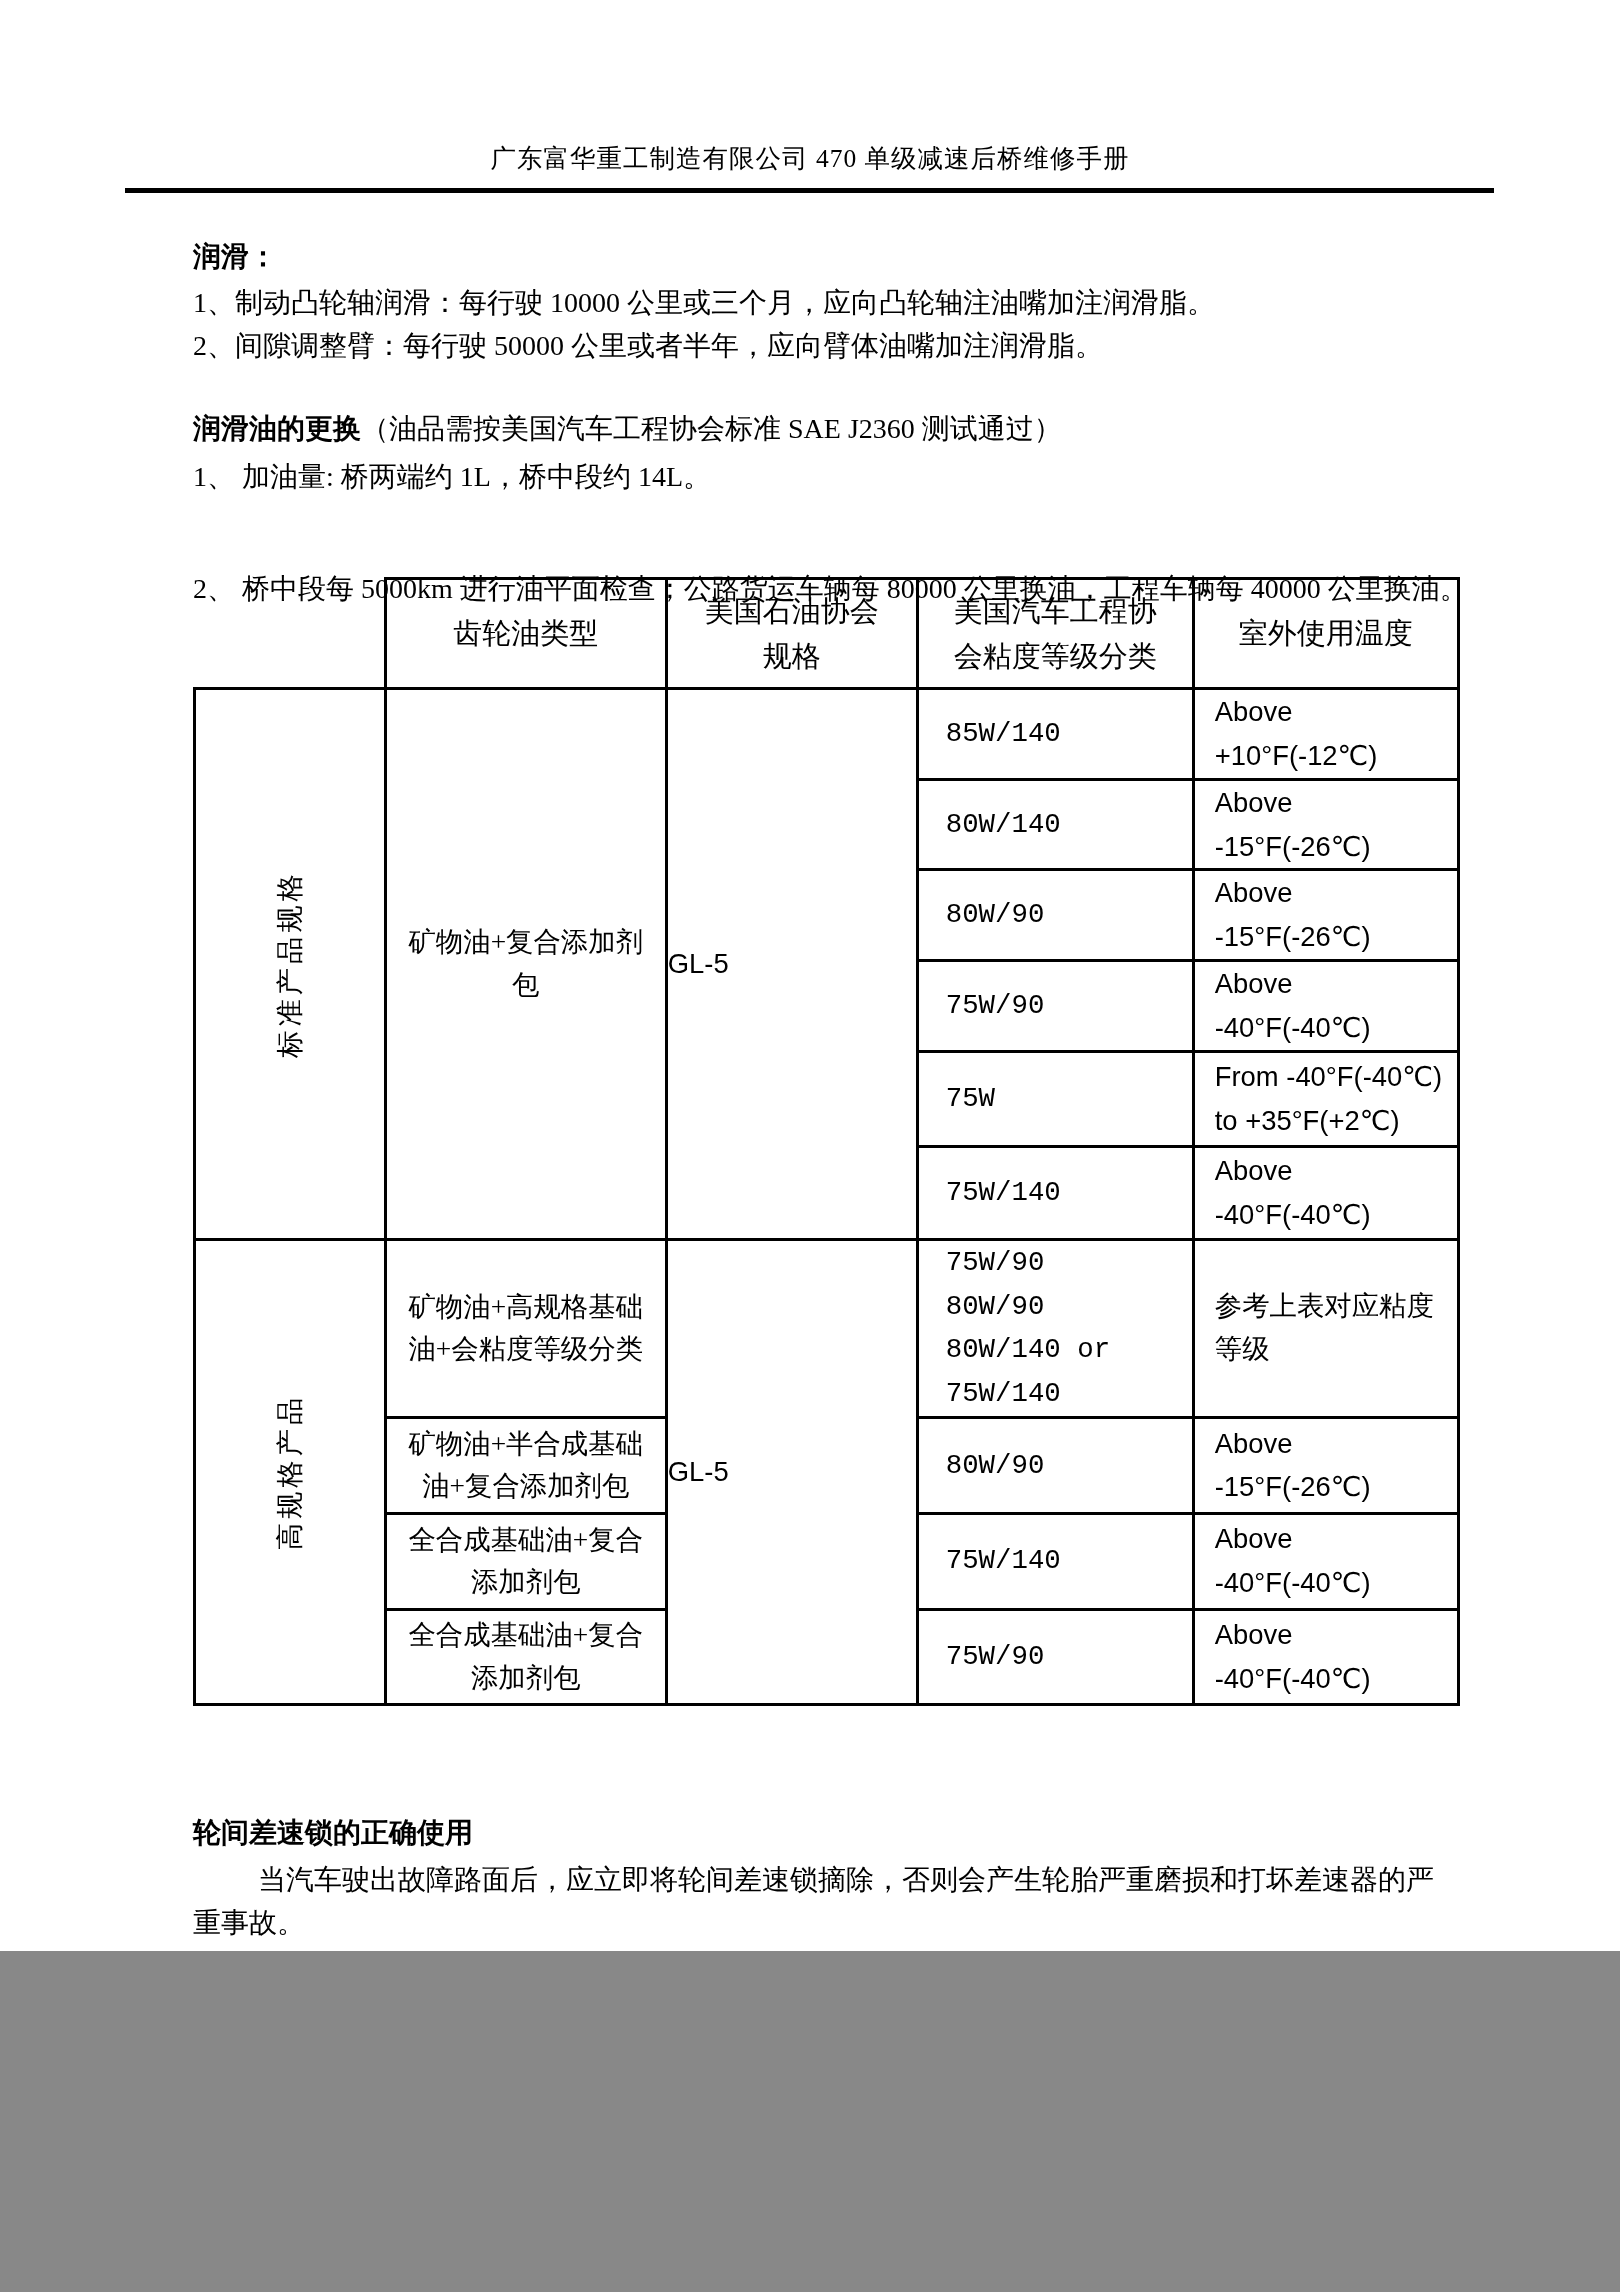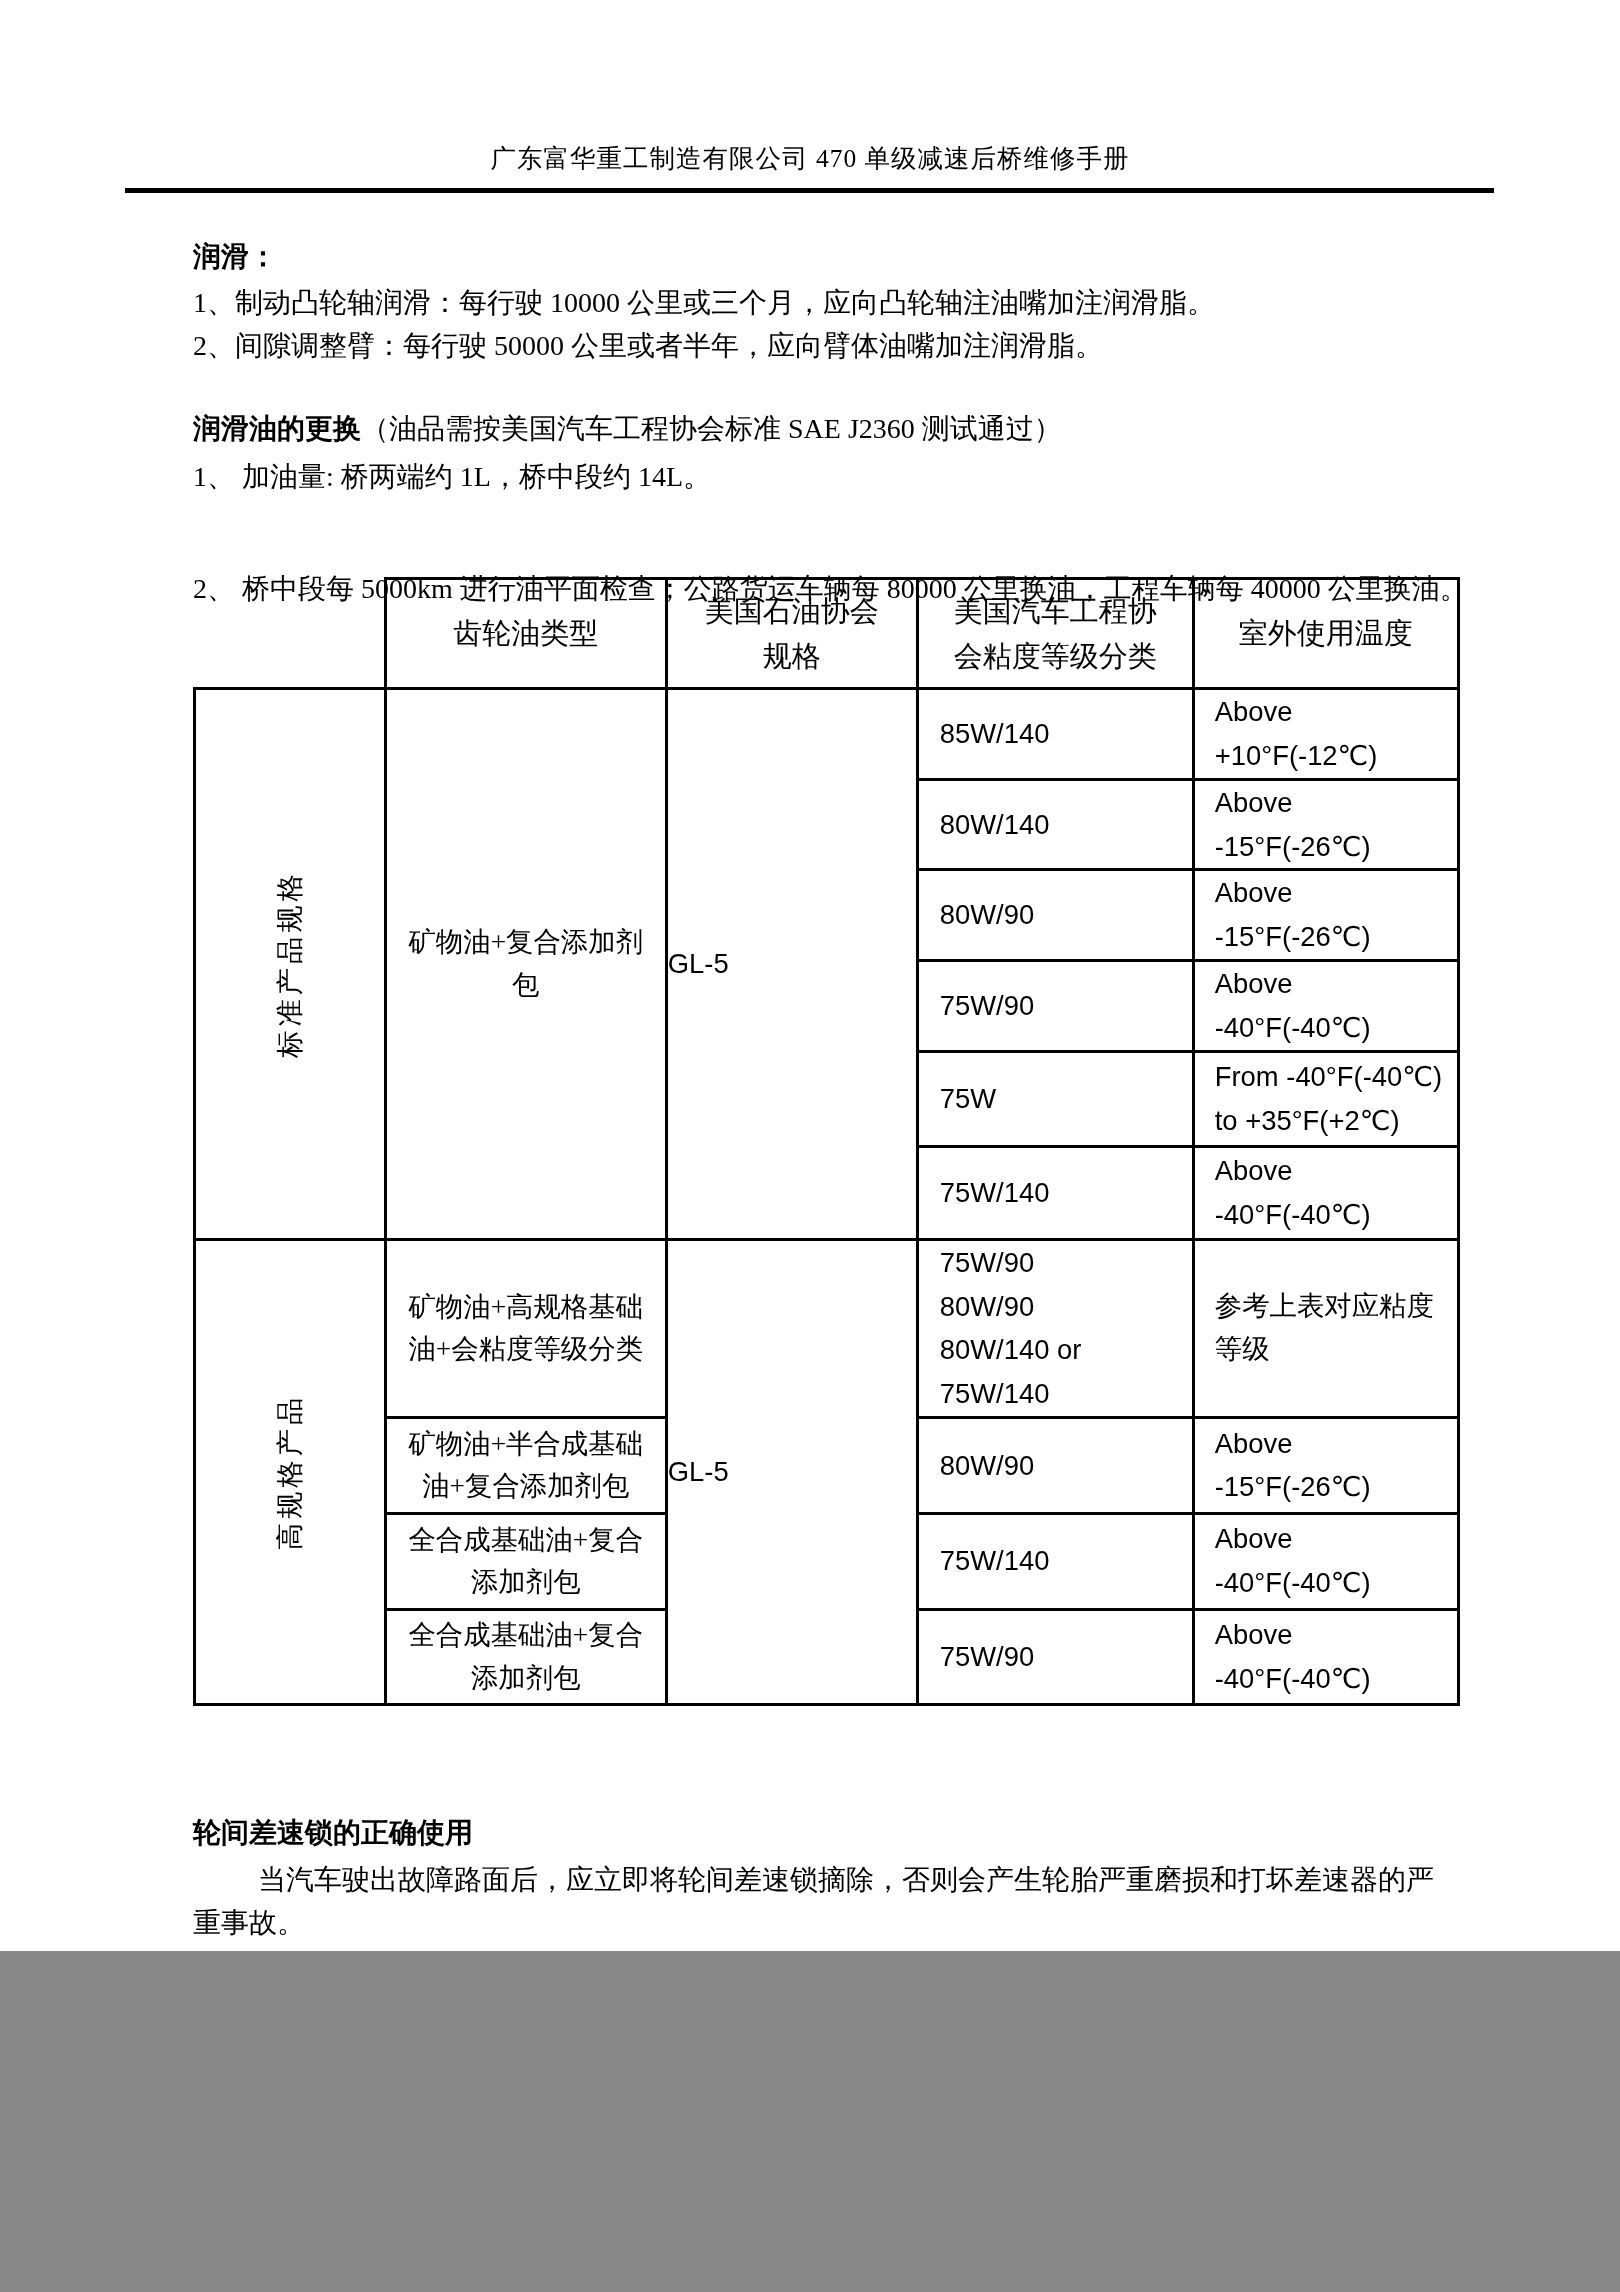--- a/index.html
+++ b/index.html
@@ -44,22 +44,22 @@
   .vtext {
     display:inline-block; transform:rotate(-90deg);
     white-space:nowrap; font-size:27.4px; letter-spacing:3.9px;
   }
   td.oilcell { text-align:center; line-height:1.55; padding:3.9px 13.7px; }
   td.speccell {
     text-align:left;
     font-family:"Liberation Sans","DejaVu Sans",sans-serif; font-size:27.4px;
   }
   td.visccell {
-    font-family:Liberation Sans, sans-serif;
-    padding-left:21px; white-space:pre-line; line-height:1.6;
+    font-family:Liberation Mono, monospace;
+    padding-left:27px; white-space:pre-line; line-height:1.6;
   }
   td.tempcell {
     font-family:"Liberation Sans","DejaVu Sans",sans-serif;
     padding-left:20px; white-space:pre-line; line-height:1.6;
   }
   td.tempcell.cn {
     font-family:"Liberation Serif","DejaVu Serif",serif;
     line-height:1.6; padding-right:9.8px;
   }
   .page-footer {

